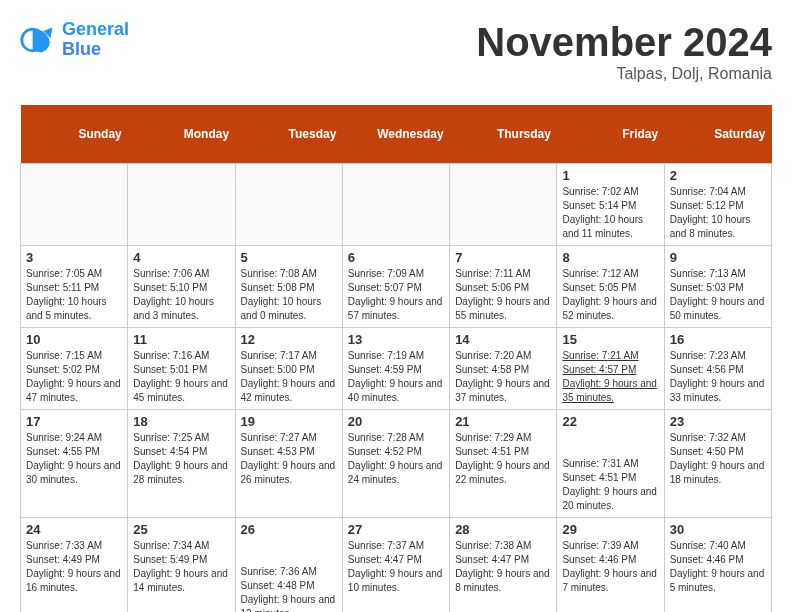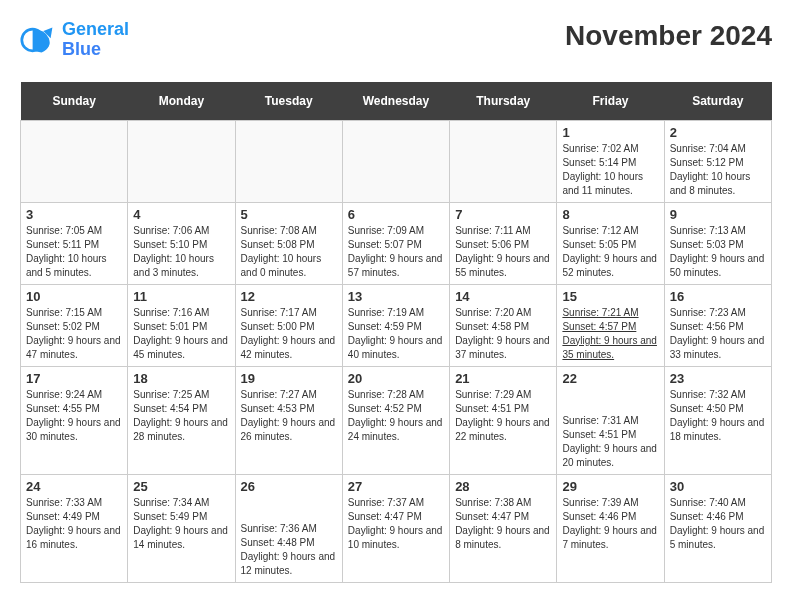--- a/index.html
+++ b/index.html
@@ -31,38 +31,38 @@
       color: #2196F3;
     }
     .logo-icon {
       width: 36px;
       height: 36px;
     }
     .title-section {
       text-align: right;
     }
     .month-title {
-      font-size: 28px;
+      font-size: 40px;
       font-weight: bold;
       color: #333;
     }
     .location-title {
       font-size: 16px;
       color: #555;
     }
     table {
       width: 100%;
       border-collapse: collapse;
       font-size: 11px;
     }
     thead tr th {
-      background-color: #404040;
+      background-color: #c2410c;
       color: white;
-      text-align: center;
-      padding: 12px 6px;
+      text-align: right;
+      padding: 22px 6px;
       font-size: 12px;
       font-weight: bold;
     }
     tbody tr td {
       border: 1px solid #ccc;
       vertical-align: top;
       padding: 4px 5px;
       height: 80px;
       width: calc(100% / 7);
       color: #333;
@@ -95,20 +95,21 @@
       <path d="M14 8 Q28 8 32 18 Q36 28 24 34 L14 32 Z" fill="#2196F3"></path>
       <path d="M26 10 L36 6 L34 18 Z" fill="#2196F3"></path>
     </svg>
     <div class="logo-text">
       <div><span>General</span></div>
       <div><span style="color:#3b82f6;">Blue</span></div>
     </div>
   </div>
   <div class="title-section">
     <div class="month-title">November 2024</div>
+    <div class="location-title">Talpas, Dolj, Romania</div>
   </div>
 </div>
 
 <table>
   <thead>
     <tr>
     <th>Sunday</th>
         <th>Monday</th>
         <th>Tuesday</th>
         <th>Wednesday</th>

